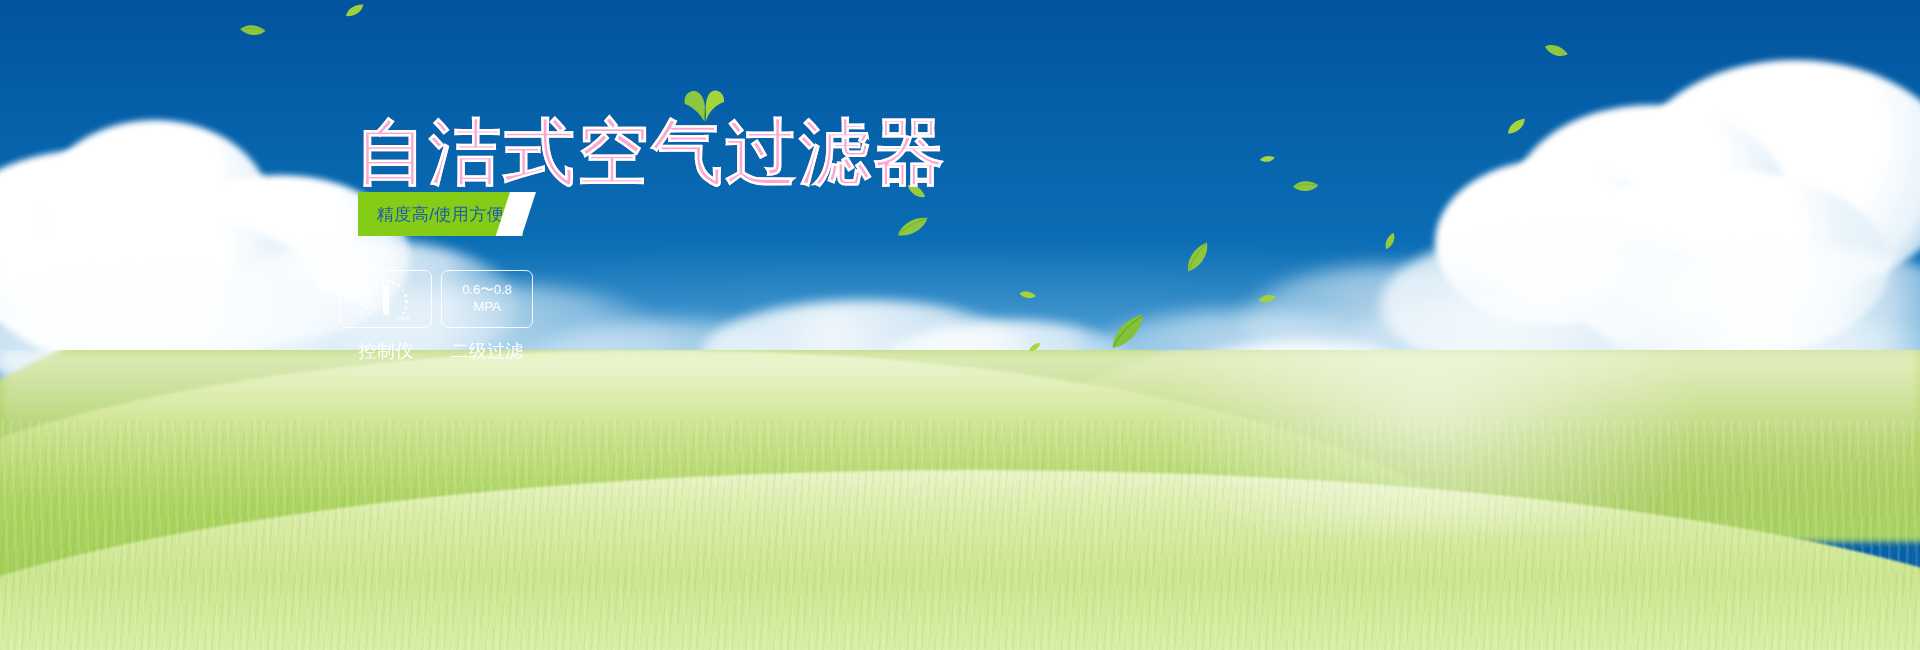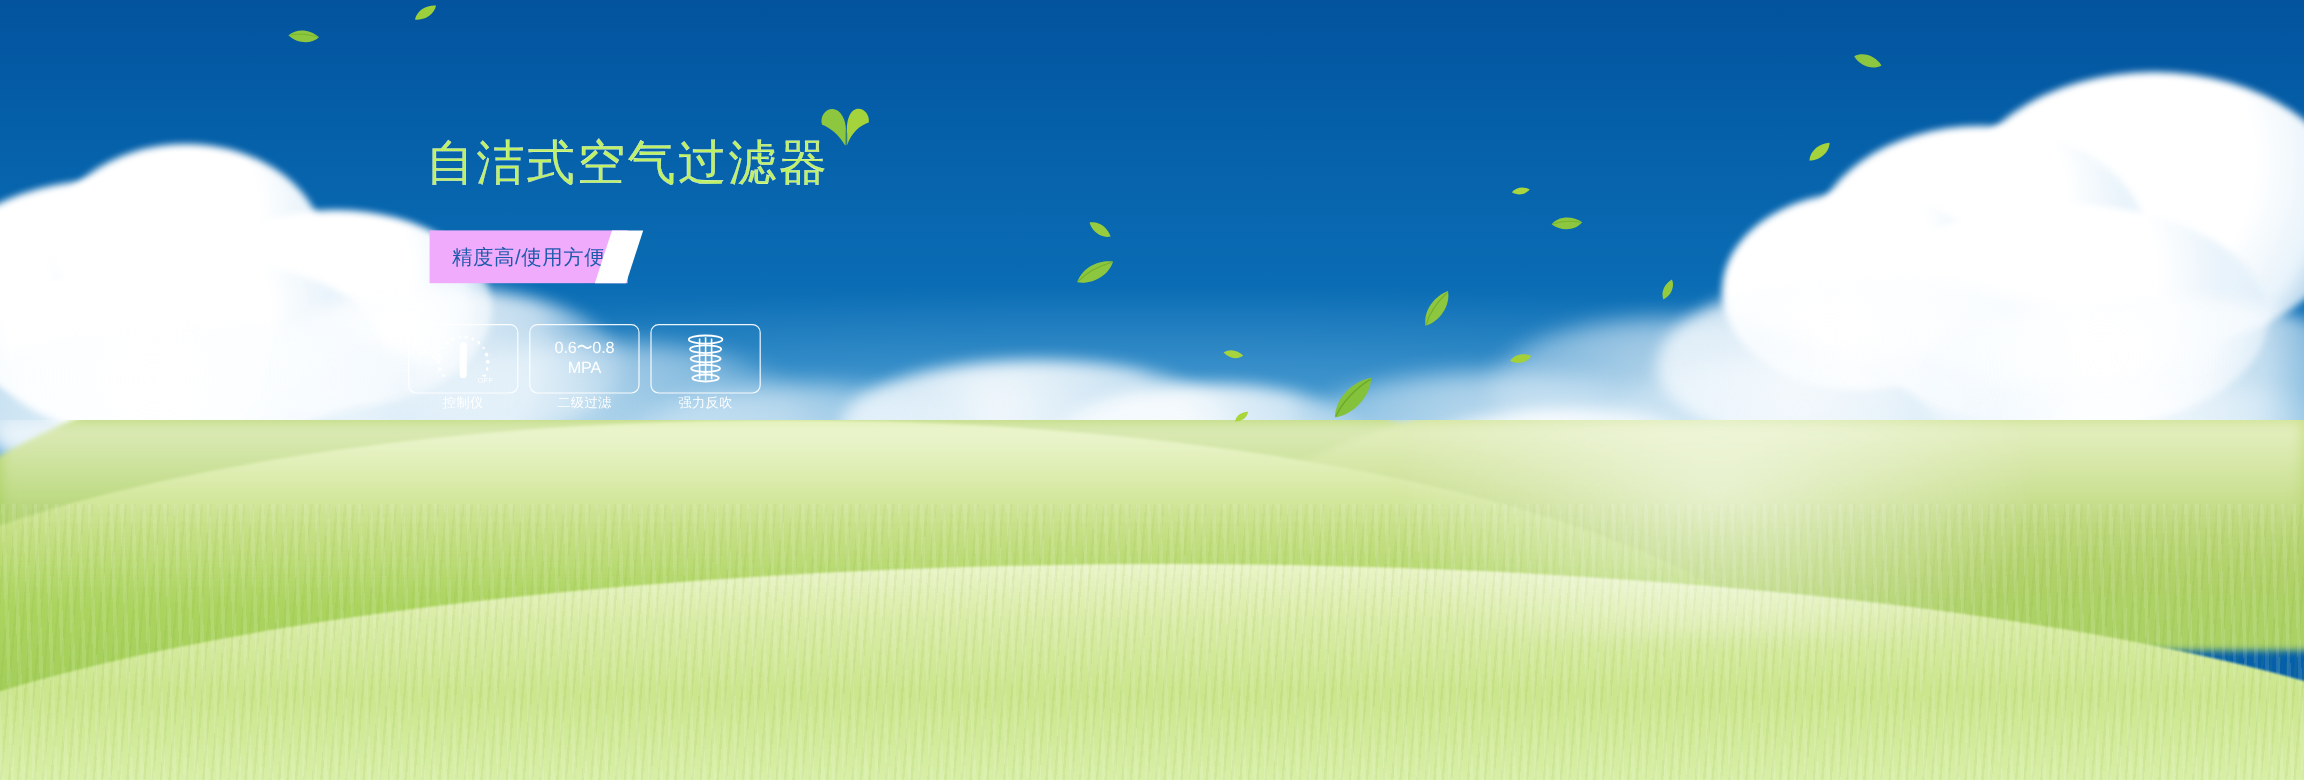--- a/index.html
+++ b/index.html
@@ -78,55 +78,55 @@
     background:radial-gradient(ellipse at 50% 60%, rgba(255,255,255,.55) 0%, rgba(255,255,255,.22) 45%, rgba(255,255,255,0) 75%);
     filter:blur(8px);
   }
 
   
   .leaf{position:absolute;}
 
   
   .headline{
     position:absolute;left:355px;top:116px;
-    font-size:40px;line-height:1;letter-spacing:2px;
-    color:#bef264;font-weight:400;
+    font-size:72px;line-height:1;letter-spacing:2px;
+    color:#f9a8d4;font-weight:700;
     -webkit-text-stroke:.2px #fff;
     white-space:nowrap;
   }
   .sprout{position:absolute;left:327px;top:-44px;}
 
   
   .tabs{position:absolute;left:350px;top:192px;height:44px;display:flex;}
   .tab{
     position:relative;height:44px;display:flex;align-items:center;justify-content:center;
     font-size:17px;letter-spacing:.5px;white-space:nowrap;
   }
   .tab-a{width:160px;background:#154f9e;color:#fff;}
   .tab-skew{
     position:absolute;left:152px;top:0;width:26px;height:44px;
     background:#154f9e;transform:skewX(-18deg);transform-origin:top left;
   }
-  .tab-b{width:165px;background:#f0abfc;color:#1c5bab;margin-left:8px;}
+  .tab-b{width:165px;background:#84cc16;color:#1c5bab;margin-left:8px;}
   .tab-b-skew{
     position:absolute;left:160px;top:0;width:26px;height:44px;
     background:#ffffff;transform:skewX(-18deg);transform-origin:top left;z-index:2;
   }
 
   
   .features{position:absolute;left:352px;top:270px;display:flex;gap:33px;}
   .feat{width:68px;display:flex;flex-direction:column;align-items:center;}
   .feat-box{
     width:92px;height:58px;border:1.6px solid rgba(255,255,255,.92);
     border-radius:7px;display:flex;flex-direction:column;
     align-items:center;justify-content:center;
     color:#fff;text-align:center;
   }
   .feat-txt{font-size:13.5px;line-height:1.25;letter-spacing:-.2px;white-space:nowrap;}
-  .feat-label{font-size:11px;color:#fff;white-space:nowrap;letter-spacing:.3px;}
+  .feat-label{margin-top:11px;font-size:18px;color:#fff;white-space:nowrap;letter-spacing:.3px;}
 
   .gauge{position:relative;width:52px;height:46px;}
   .gauge .dot{position:absolute;width:2.6px;height:2.6px;border-radius:50%;background:#fff;}
   .gauge .needle{
     position:absolute;left:50%;top:9px;margin-left:-3.2px;
     width:6.4px;height:30px;border-radius:3.2px;background:#fff;
   }
   .gauge .g-no{position:absolute;left:0;top:20px;font-size:6px;letter-spacing:.3px;}
   .gauge .g-off{position:absolute;right:1px;bottom:1px;font-size:6px;letter-spacing:.3px;}
 
@@ -306,38 +306,17 @@
     </div>
 
     <div class="feat">
       <div class="feat-box">
         <div class="feat-txt">0.6〜0.8</div>
         <div class="feat-txt">MPA</div>
       </div>
       <div class="feat-label">二级过滤</div>
     </div>
 
-    <div class="feat">
-      <div class="feat-box">
-        <div class="discs">
-          <svg width="46" height="46" viewBox="0 0 46 46">
-            <g fill="none" stroke="#ffffff" stroke-width="1.5">
-              <ellipse cx="23" cy="7" rx="14" ry="3.4"></ellipse>
-              <ellipse cx="23" cy="15" rx="13" ry="3.2"></ellipse>
-              <ellipse cx="23" cy="23" rx="12.5" ry="3.1"></ellipse>
-              <ellipse cx="23" cy="31" rx="12" ry="3"></ellipse>
-              <ellipse cx="23" cy="39" rx="11" ry="2.9"></ellipse>
-            </g>
-            <g stroke="#ffffff" stroke-width="1.3">
-              <line x1="18" y1="6" x2="18" y2="40"></line>
-              <line x1="23" y1="5" x2="23" y2="41"></line>
-              <line x1="28" y1="6" x2="28" y2="40"></line>
-            </g>
-          </svg>
-        </div>
-      </div>
-      <div class="feat-label">强力反吹</div>
-    </div>
 
 
 
   </div>
 </div>
 
 </body></html>

